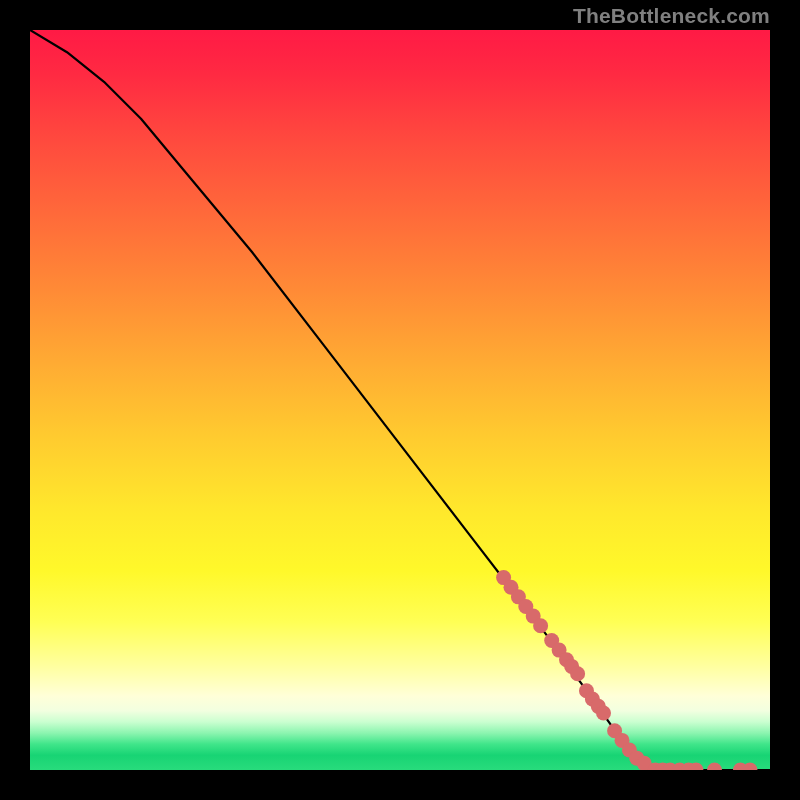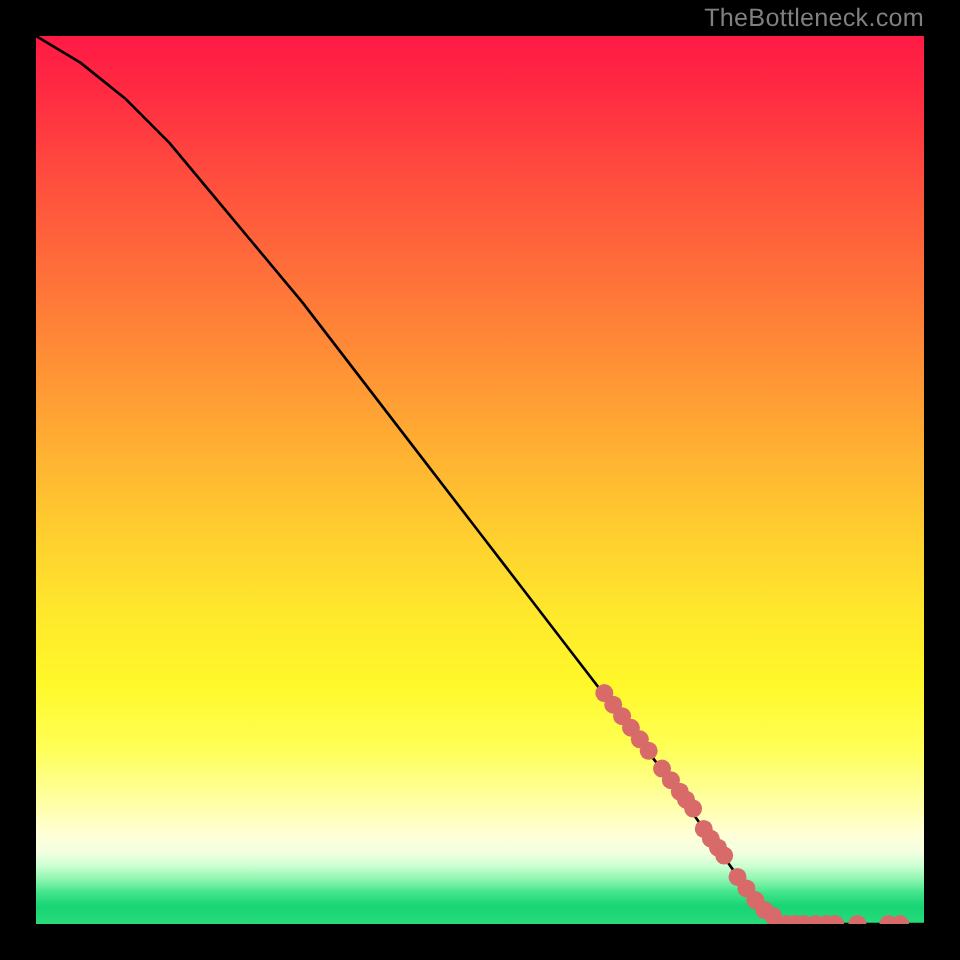--- a/index.html
+++ b/index.html
@@ -9,20 +9,21 @@
     height: 800px;
     background: #000;
     overflow: hidden;
     font-family: Arial, Helvetica, sans-serif;
   }
   .frame {
     position: relative;
     width: 800px;
     height: 800px;
     background: #000;
+    font-weight: bold;
   }
   .plot-area {
     position: absolute;
     left: 30px;
     top: 30px;
     width: 740px;
     height: 740px;
     
     background: linear-gradient(to bottom,
       #ff1a45 0%,

